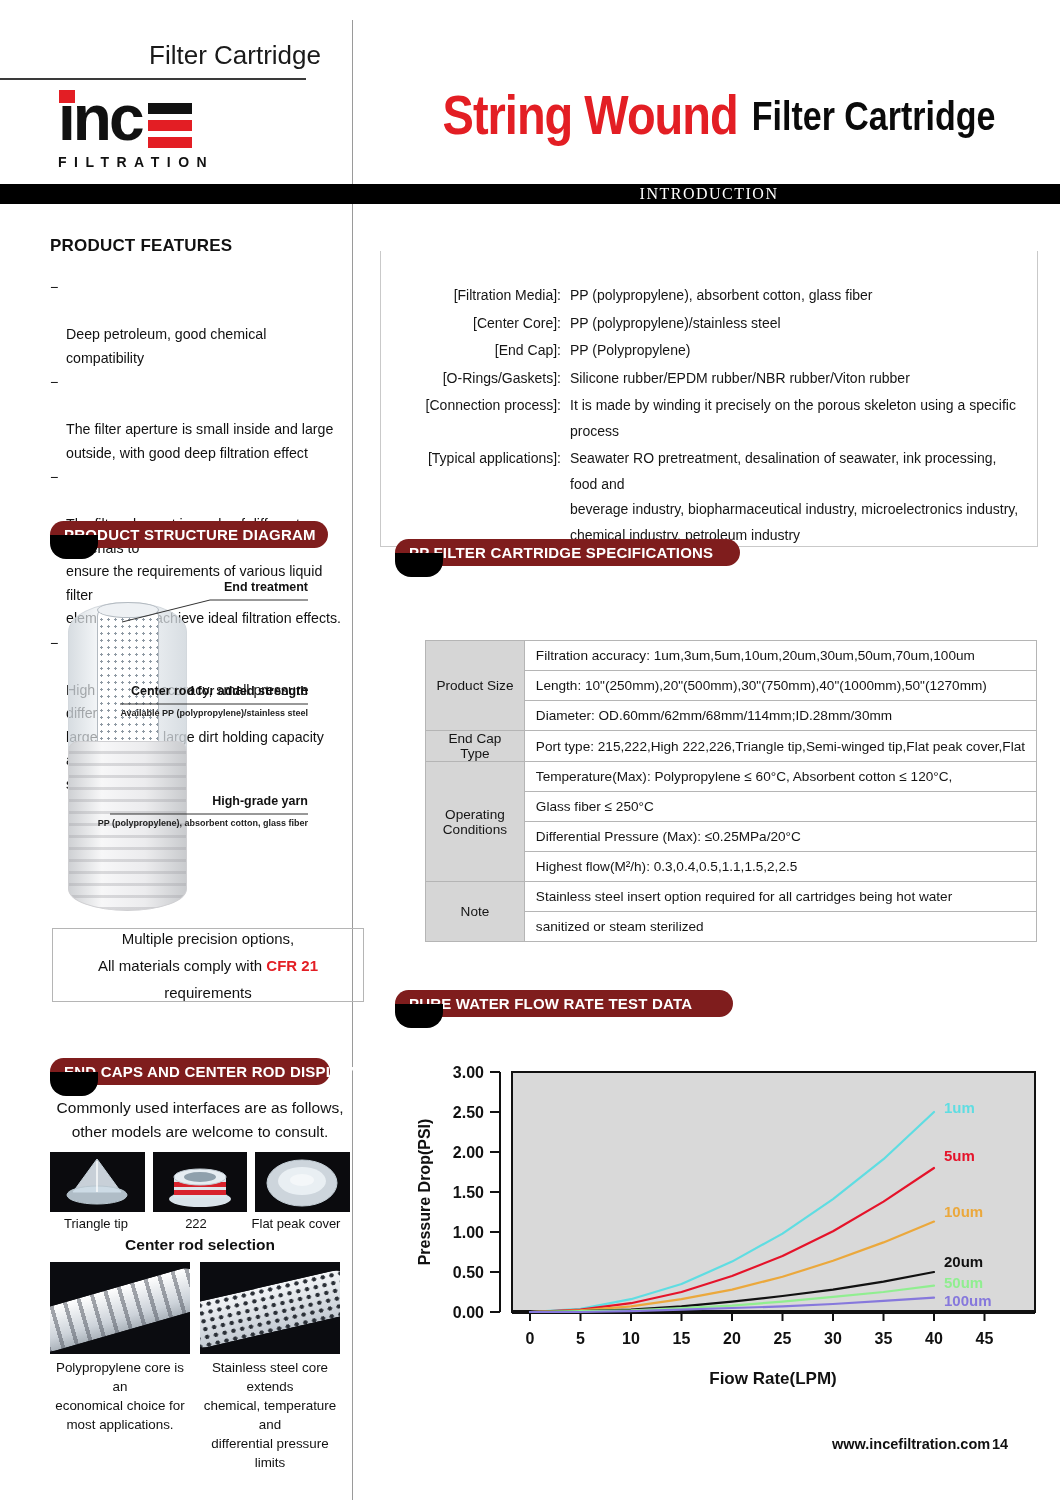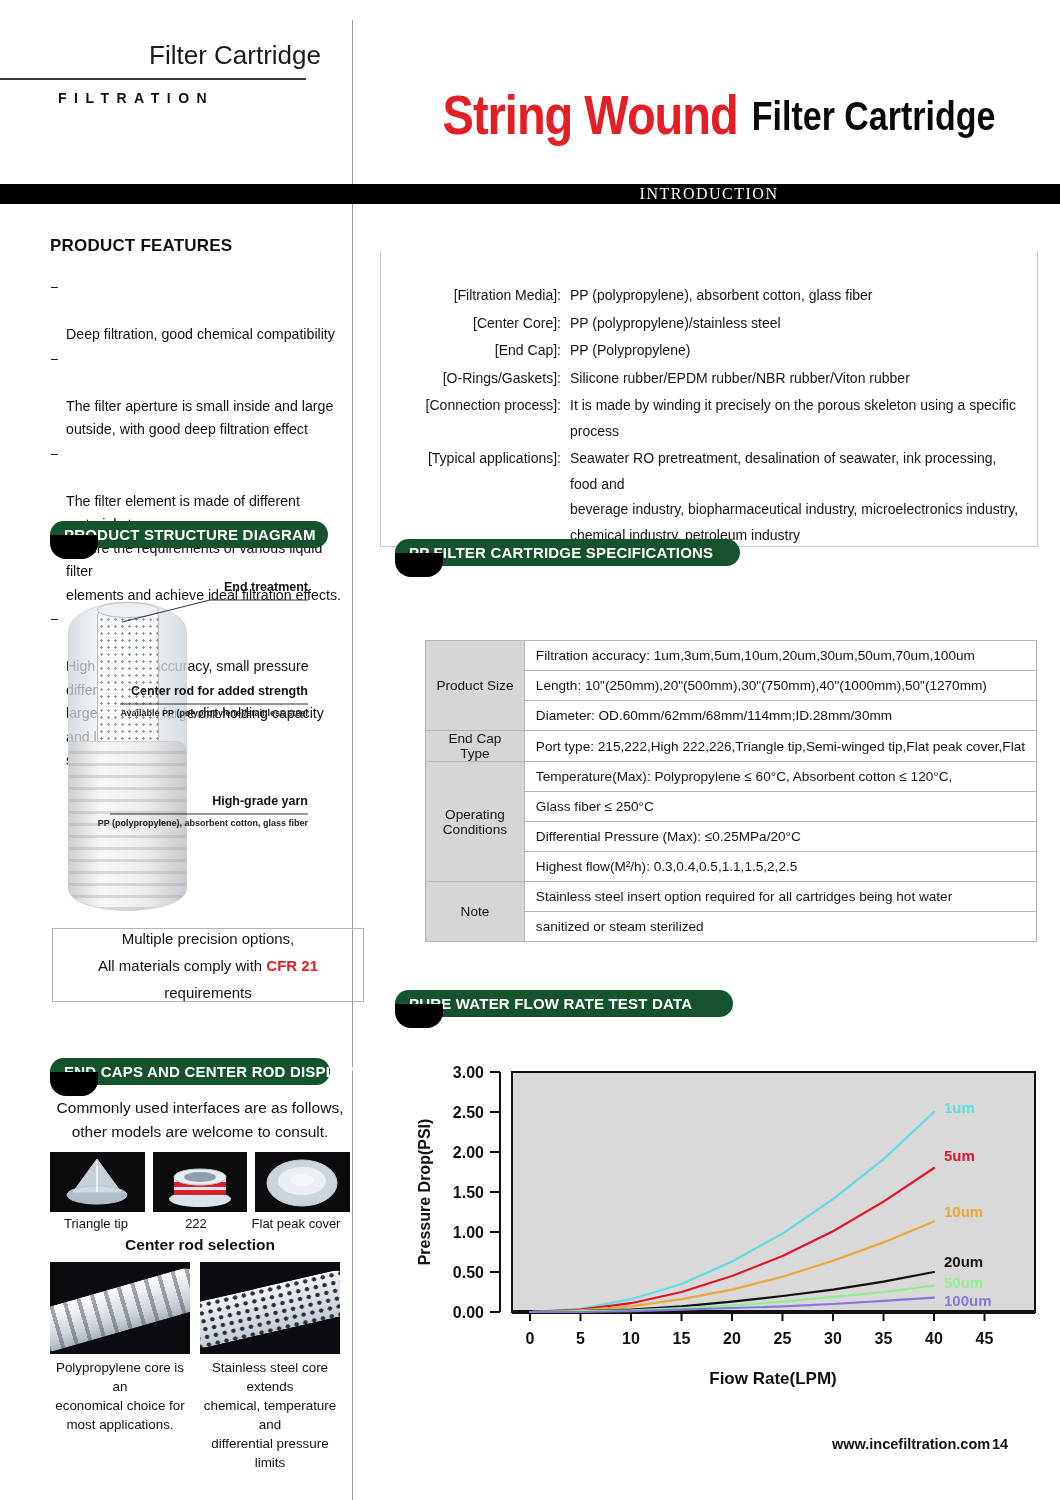--- a/index.html
+++ b/index.html
@@ -33,21 +33,21 @@
   .intro-row{display:grid;grid-template-columns:180px 1fr;column-gap:9px;margin-bottom:2px;}
   .intro-label{text-align:right;font-size:14px;line-height:25.5px;color:#151515;}
   .intro-value{font-size:14px;line-height:25.5px;color:#151515;white-space:pre-line;padding-right:16px;}
   
   .features{position:absolute;left:50px;top:236px;width:296px;}
   .features-heading{font-size:17px;font-weight:bold;letter-spacing:.2px;}
   .feature-list{margin-top:20px;}
   .feature-item{position:relative;padding-left:16px;font-size:14.2px;line-height:23.5px;white-space:pre-line;margin-bottom:1px;}
   .feature-dash{position:absolute;left:0;top:0;}
   
-  .sbar{position:absolute;background:#14532d;color:#fff;font-weight:bold;font-size:15px;letter-spacing:.2px;
+  .sbar{position:absolute;background:#7f1d1d;color:#fff;font-weight:bold;font-size:15px;letter-spacing:.2px;
         border-radius:14px;display:flex;align-items:center;padding:0 14px;height:27px;box-sizing:border-box;white-space:nowrap;}
   .sbar::after{content:"";position:absolute;left:0;bottom:-11px;width:48px;height:24px;background:#000;border-radius:0 0 16px 16px;}
   .sbar-structure{left:50px;top:521px;width:278px;}
   .sbar-specs{left:395px;top:539px;width:345px;}
   .sbar-endcaps{left:50px;top:1058px;width:280px;}
   .sbar-flow{left:395px;top:990px;width:338px;}
   
   .structure{position:absolute;left:50px;top:556px;width:300px;height:365px;}
   .cart-shell{position:absolute;left:18px;top:46px;width:117px;height:146px;
               background:linear-gradient(90deg,rgba(205,212,218,.8),rgba(246,249,251,.6) 30%,rgba(234,238,242,.7) 62%,rgba(206,213,219,.8));
@@ -100,20 +100,31 @@
 </head>
 <body>
 
 <div class="page">
   <div class="vdivider"></div>
 
   <div class="header-label">Filter Cartridge</div>
   <div class="header-rule"></div>
 
   <div class="logo">
+    <div class="logo-row">
+      <div class="logo-word">
+        <span>inc</span>
+        <span class="logo-dot"></span>
+      </div>
+      <div class="logo-bars">
+        <div class="logo-bar bar-black"></div>
+        <div class="logo-bar bar-red"></div>
+        <div class="logo-bar bar-red"></div>
+      </div>
+    </div>
     <div class="logo-sub">FILTRATION</div>
   </div>
 
   <div class="main-title">
     <span class="title-red">String Wound</span>
     <span class="title-black">Filter Cartridge</span>
   </div>
 
   <div class="intro-bar">
     <div class="intro-bar-title">INTRODUCTION</div>
@@ -146,21 +157,21 @@
 beverage industry, biopharmaceutical industry, microelectronics industry,
 chemical industry, petroleum industry</div>
     </div>
   </div>
 
   <div class="features">
     <div class="features-heading">PRODUCT FEATURES</div>
     <div class="feature-list">
       <div class="feature-item">
         <span class="feature-dash">−</span>
-        <span>Deep filtration, good chemical compatibility</span>
+        <span>Deep petroleum, good chemical compatibility</span>
       </div>
       <div class="feature-item">
         <span class="feature-dash">−</span>
         <span>The filter aperture is small inside and large
 outside, with good deep filtration effect</span>
       </div>
       <div class="feature-item">
         <span class="feature-dash">−</span>
         <span>The filter element is made of different materials to
 ensure the requirements of various liquid filter

